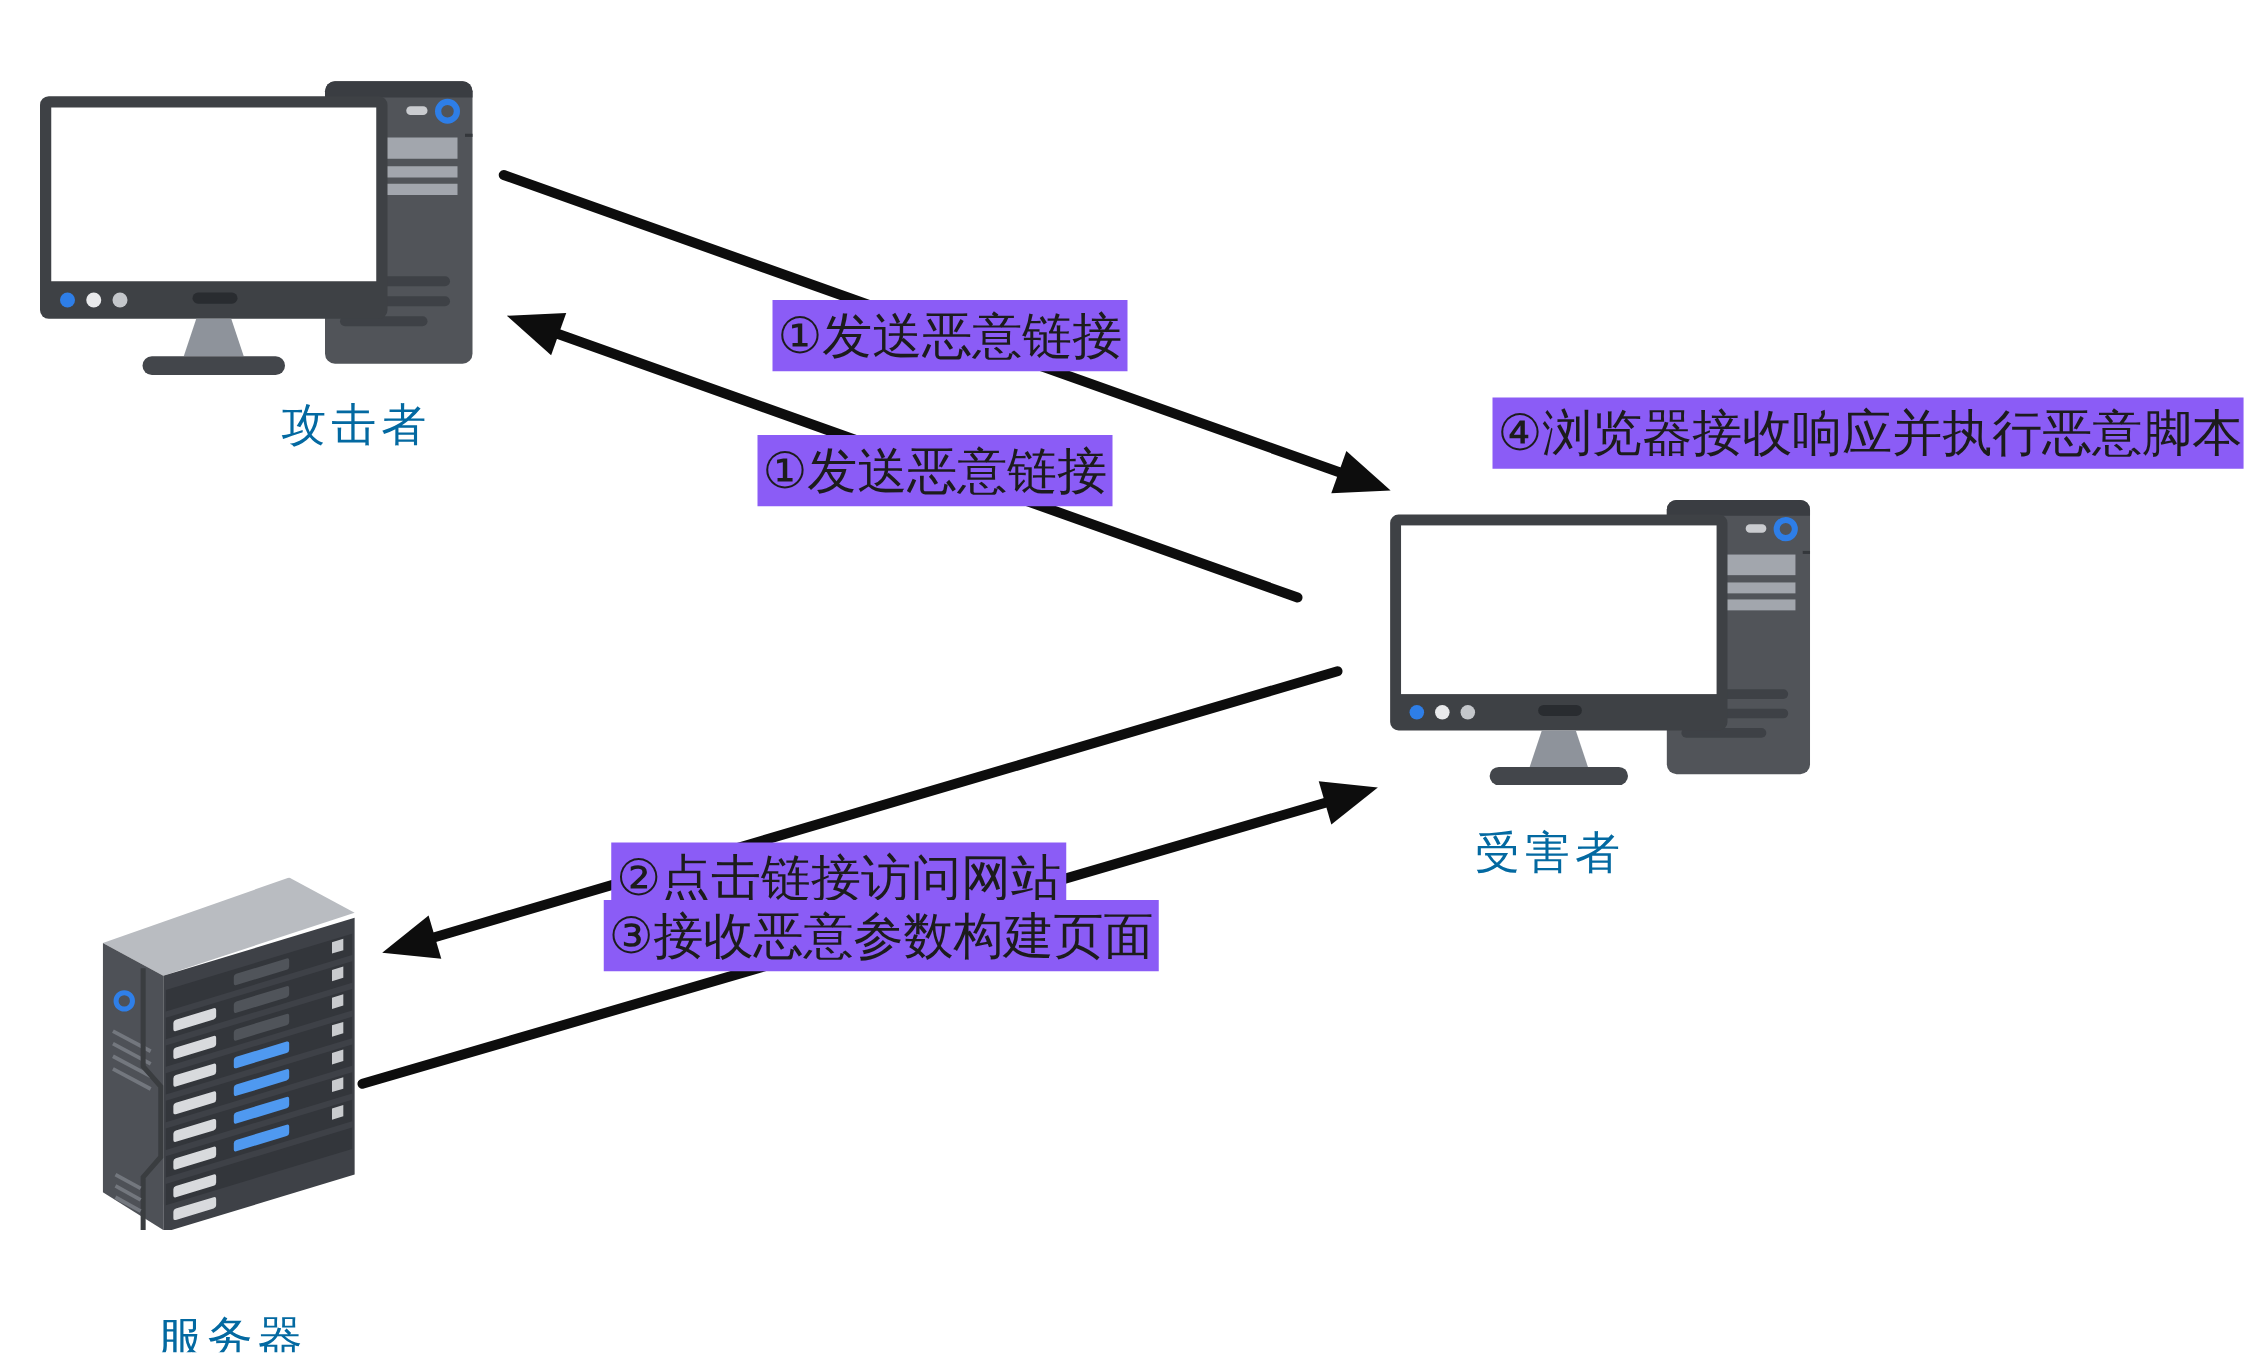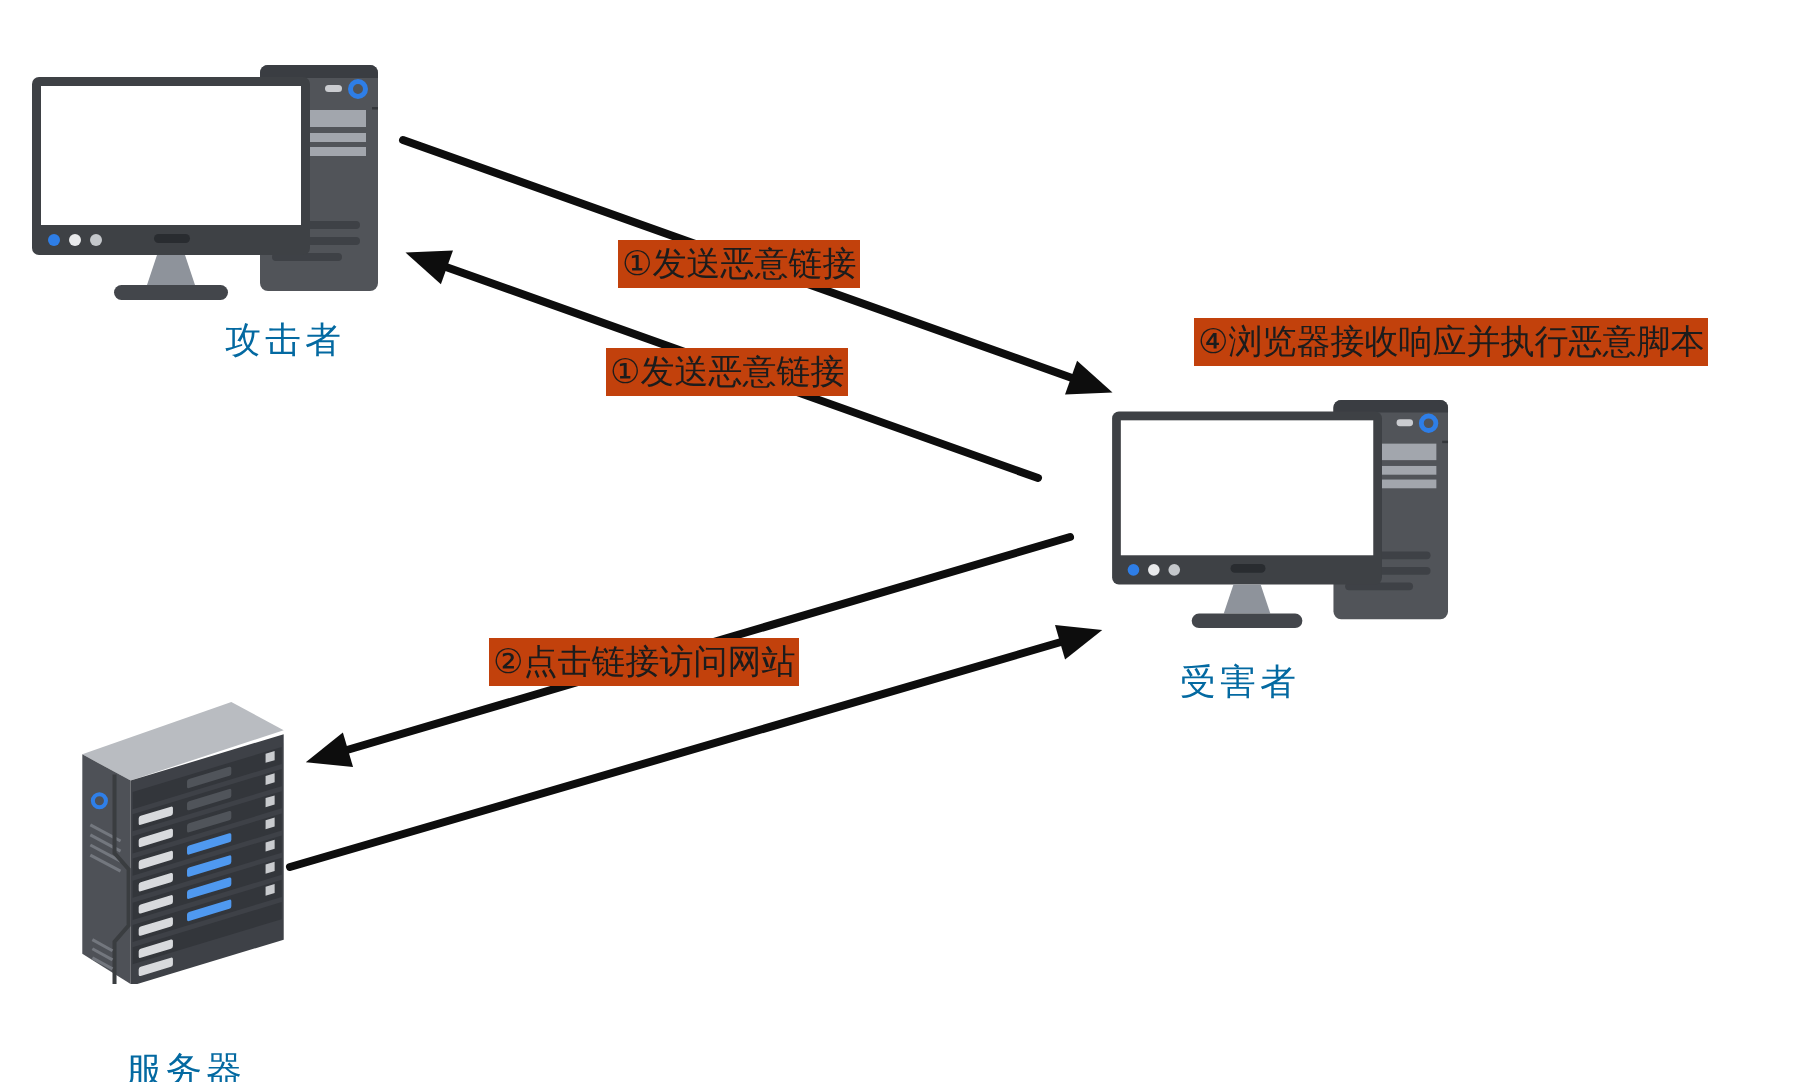--- a/index.html
+++ b/index.html
@@ -13,23 +13,23 @@
   .abs{position:absolute;}
   .node-label{
     position:absolute;
     font-size:36px;
     color:#0369a1;
     letter-spacing:4px;
     white-space:nowrap;
   }
   .step-label{
     position:absolute;
-    font-size:34px;
+    font-size:40px;
     color:#1c1c1c;
-    background:#c2410c;       
+    background:#8b5cf6;       
     padding:1px 4px;
     white-space:nowrap;
     z-index:5;
   }
   svg{display:block;}
   #arrow-layer{position:absolute;left:0;top:0;z-index:2;}
   .icon-layer{z-index:8;}
 </style>
 </head>
 <body>
@@ -160,18 +160,19 @@
   <div class="node-label" style="left:225px;top:316px">攻击者</div>
 
   <div class="node-label" style="left:1180px;top:658px">受害者</div>
 
   <div class="node-label" style="left:126px;top:1046px">服务器</div>
 
   <div class="step-label" style="left:618px;top:240px">①发送恶意链接</div>
 
   <div class="step-label" style="left:606px;top:348px">①发送恶意链接</div>
 
-  <div class="step-label" style="left:489px;top:638px">②点击链接访问网站</div>
+  <div class="step-label" style="left:489px;top:674px">②点击链接访问网站</div>
 
+  <div class="step-label" style="left:483px;top:720px">③接收恶意参数构建页面</div>
 
   <div class="step-label" style="left:1194px;top:318px">④浏览器接收响应并执行恶意脚本</div>
 
 </div>
 
 </body></html>

